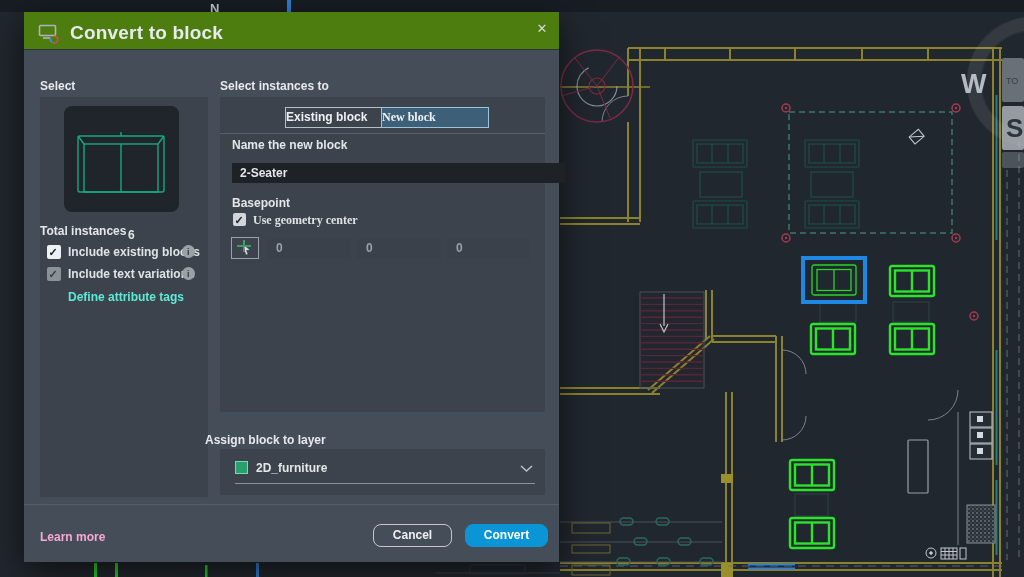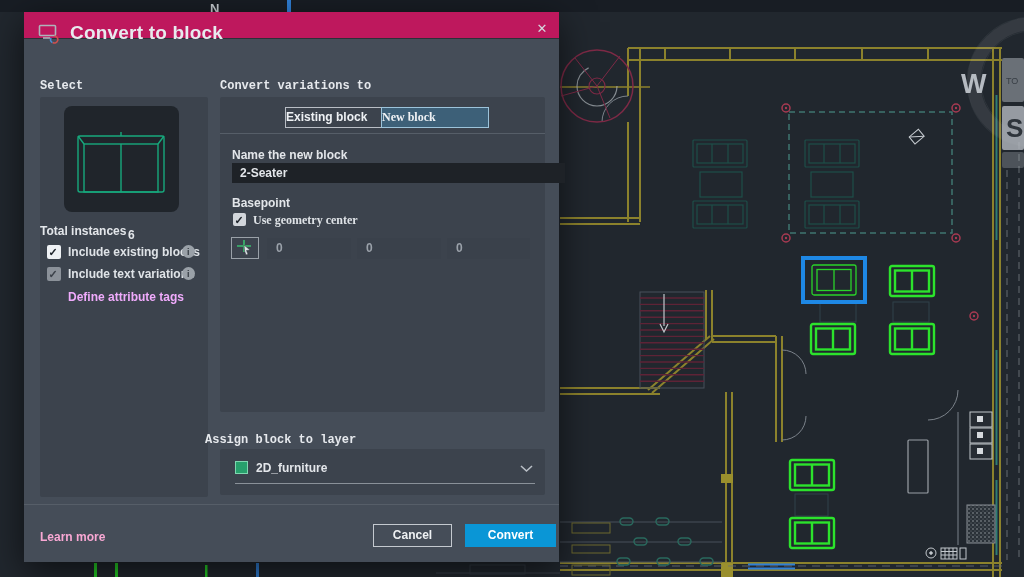--- a/index.html
+++ b/index.html
@@ -8,51 +8,51 @@
   #stage { position:relative; width:1024px; height:577px; overflow:hidden; }
 
   
   #cad { position:absolute; left:0; top:0; z-index:1; }
   svg text { font-family:"Liberation Sans", sans-serif; }
 
   
   .dialog { position:absolute; left:24px; top:12px; width:535px; height:550px;
             background:#454d58; z-index:10; box-shadow:0 10px 34px rgba(0,0,0,.6);
             color:#e3e6ea; font-size:12px; }
-  .titlebar { position:absolute; left:0; top:0; width:535px; height:27px;
-              background:#be185d; border-bottom:1px solid #2b3138;text-decoration:underline; }
+  .titlebar { position:absolute; left:0; top:0; width:535px; height:38px;
+              background:#4d7c0f; border-bottom:1px solid #2b3138;text-decoration:underline; }
   .dlg-title { position:absolute; left:46px; top:10px; font-size:19px; font-weight:600;
                color:#e7eaee; letter-spacing:.2px; }
   .title-icon { position:absolute; left:14px; top:11px; }
   .close-btn { position:absolute; right:6px; top:6px; width:22px; height:22px;
                background:none; border:none; color:#d5d9de; font-size:13px;
                line-height:22px; text-align:center; cursor:pointer; }
 
-  .sec-label { position:absolute; font-weight:700; color:#e6e9ed;font-family:Liberation Mono, monospace; }
+  .sec-label { position:absolute; font-weight:700; color:#e6e9ed; }
   .card { position:absolute; background:#3c434d; border-radius:2px; }
 
   .preview-tile { position:absolute; left:40px; top:94px; width:115px; height:106px;
                   background:#20252b; border-radius:8px; }
 
   .total-label { position:absolute; left:16px; top:212px; font-weight:700; }
   .total-value { position:absolute; left:104px; top:216px; font-weight:700; }
 
   .checkbox { position:absolute; width:14px; height:14px; background:#eef1f4;
               border-radius:2px; }
   .checkbox::after { content:"✓"; position:absolute; left:1.5px; top:0px;
                      font-size:11px; font-weight:700; color:#1e242b; line-height:14px; }
   .checkbox.dim { background:#8b9199; }
   .checkbox.dim::after { color:#3c424a; }
   .checkbox.geo { background:#d2d6db; width:13px; height:13px; }
   .cb-label { position:absolute; font-weight:600; color:#dfe3e7; }
   .info-icon { position:absolute; width:13px; height:13px; border-radius:50%;
                background:#9aa1a8; }
   .info-icon::after { content:"i"; position:absolute; left:5px; top:0.5px;
                       font-size:9px; font-weight:700; color:#343a41; line-height:12px; }
-  .ghost-link { position:absolute; color:#f0abfc; font-weight:600; }
+  .ghost-link { position:absolute; color:#5eead4; font-weight:600; }
 
   .toggle-btn { position:absolute; top:95px; width:108px; height:21px; text-align:left;
                 line-height:19px; font-weight:700; color:#eef1f4; cursor:pointer; }
   .toggle-btn.off { left:261px; border:1px solid #b9bec5; background:transparent; }
   .toggle-btn.on  { left:357px; border:1px solid #9cc3da; background:#3d6078;font-family:Liberation Serif, serif; }
 
   .divider { position:absolute; height:1px; background:#565e68; }
 
   .field-label { position:absolute; font-weight:700; color:#e3e6ea; }
   .name-input { position:absolute; left:208px; top:151px; width:333px; height:20px;
@@ -67,24 +67,24 @@
   .swatch { position:absolute; left:211px; top:449px; width:13px; height:13px;
             background:#27a06c; border:1px solid #7fd7b0; }
   .layer-value { position:absolute; left:232px; top:449px; font-weight:600; }
   .chev { position:absolute; left:496px; top:453px; }
   .layer-underline { position:absolute; left:211px; top:471px; width:300px; height:1px;
                      background:#8a9199; }
 
   .learn-more { position:absolute; left:16px; top:518px; color:#f9a8d4; font-weight:600;
                 cursor:pointer; }
   .btn { position:absolute; top:512px; height:23px; text-align:center; line-height:21px;
-         font-weight:700; font-size:12px; cursor:pointer; border-radius:0; }
+         font-weight:700; font-size:12px; cursor:pointer; border-radius:8px; }
   .btn.cancel { left:349px; width:79px; border:1px solid #c4c9cf; color:#eef1f3;
                 background:transparent; }
-  .btn.convert { left:441px; width:91px; border:1px solid #0a96d6; color:#fff;
+  .btn.convert { left:441px; width:83px; border:1px solid #0a96d6; color:#fff;
                  background:#0a96d6; }
 </style>
 </head>
 <body>
 
 <div id="stage">
 
   <svg id="cad" width="1024" height="577" viewBox="0 0 1024 577">
     <defs>
       <pattern id="speck" width="4" height="4" patternUnits="userSpaceOnUse">
@@ -314,28 +314,28 @@
     <span class="checkbox" style="left:23px; top:233px;"></span>
     <span class="cb-label" style="left:44px; top:233px;">Include existing blocks</span>
     <span class="info-icon" style="left:158px; top:233px;"></span>
 
     <span class="checkbox dim" style="left:23px; top:255px;"></span>
     <span class="cb-label" style="left:44px; top:255px;">Include text variations</span>
     <span class="info-icon" style="left:158px; top:255px;"></span>
 
     <span class="ghost-link" style="left:44px; top:278px;">Define attribute tags</span>
 
-    <div class="sec-label" style="left:196px; top:67px;">Convert variations to</div>
+    <div class="sec-label" style="left:196px; top:67px;">Select instances to</div>
     <div class="card" style="left:196px; top:85px; width:325px; height:315px;"></div>
 
     <div class="toggle-btn off">Existing block</div>
     <div class="toggle-btn on">New block</div>
     <div class="divider" style="left:196px; top:121px; width:325px;"></div>
 
-    <div class="field-label" style="left:208px; top:136px;">Name the new block</div>
+    <div class="field-label" style="left:208px; top:126px;">Name the new block</div>
     <input class="name-input" type="text" value="2-Seater" style="">
 
     <div class="field-label" style="left:208px; top:184px;text-align:right;">Basepoint</div>
     <span class="checkbox geo" style="left:209px; top:201px;"></span>
     <span class="cb-label" style="left:229px; top:201px;font-family:Liberation Serif, serif;">Use geometry center</span>
 
     <button class="pick-btn">
       <svg width="20" height="18" viewBox="0 0 20 18">
         <path d="M9,2 V14 M2,8 H16" stroke="#39bd6e" stroke-width="1.6" fill="none"></path>
         <path d="M9,7 L15,12 L11.5,12.5 L13,16.2 L11,17 L9.6,13.2 Z" fill="#dfe3e7" stroke="#30353c" stroke-width="0.5"></path>

